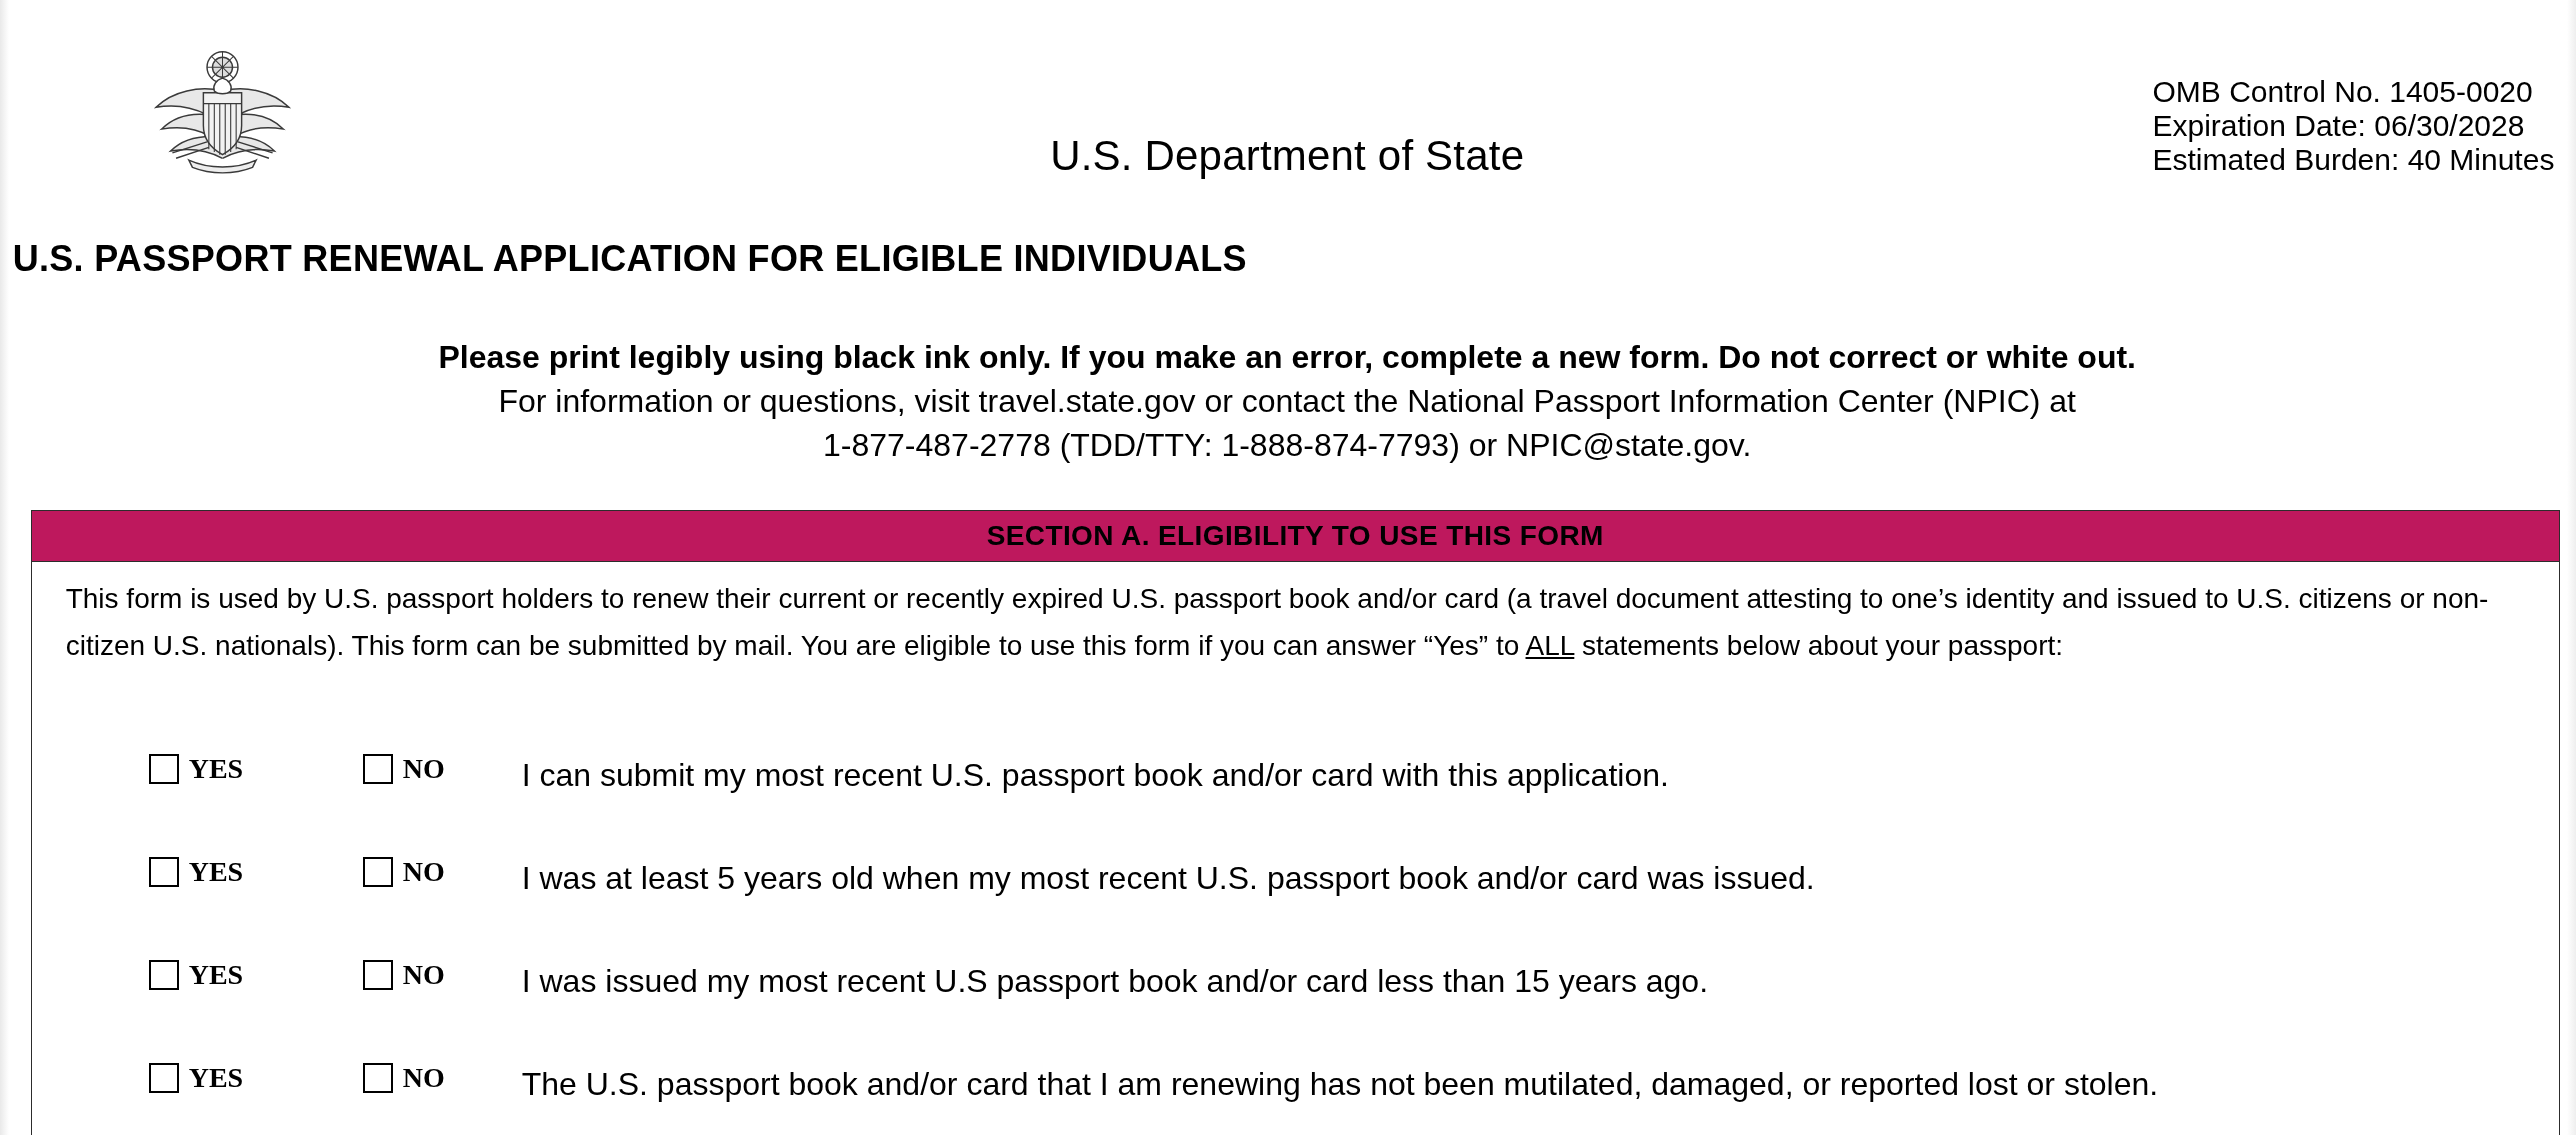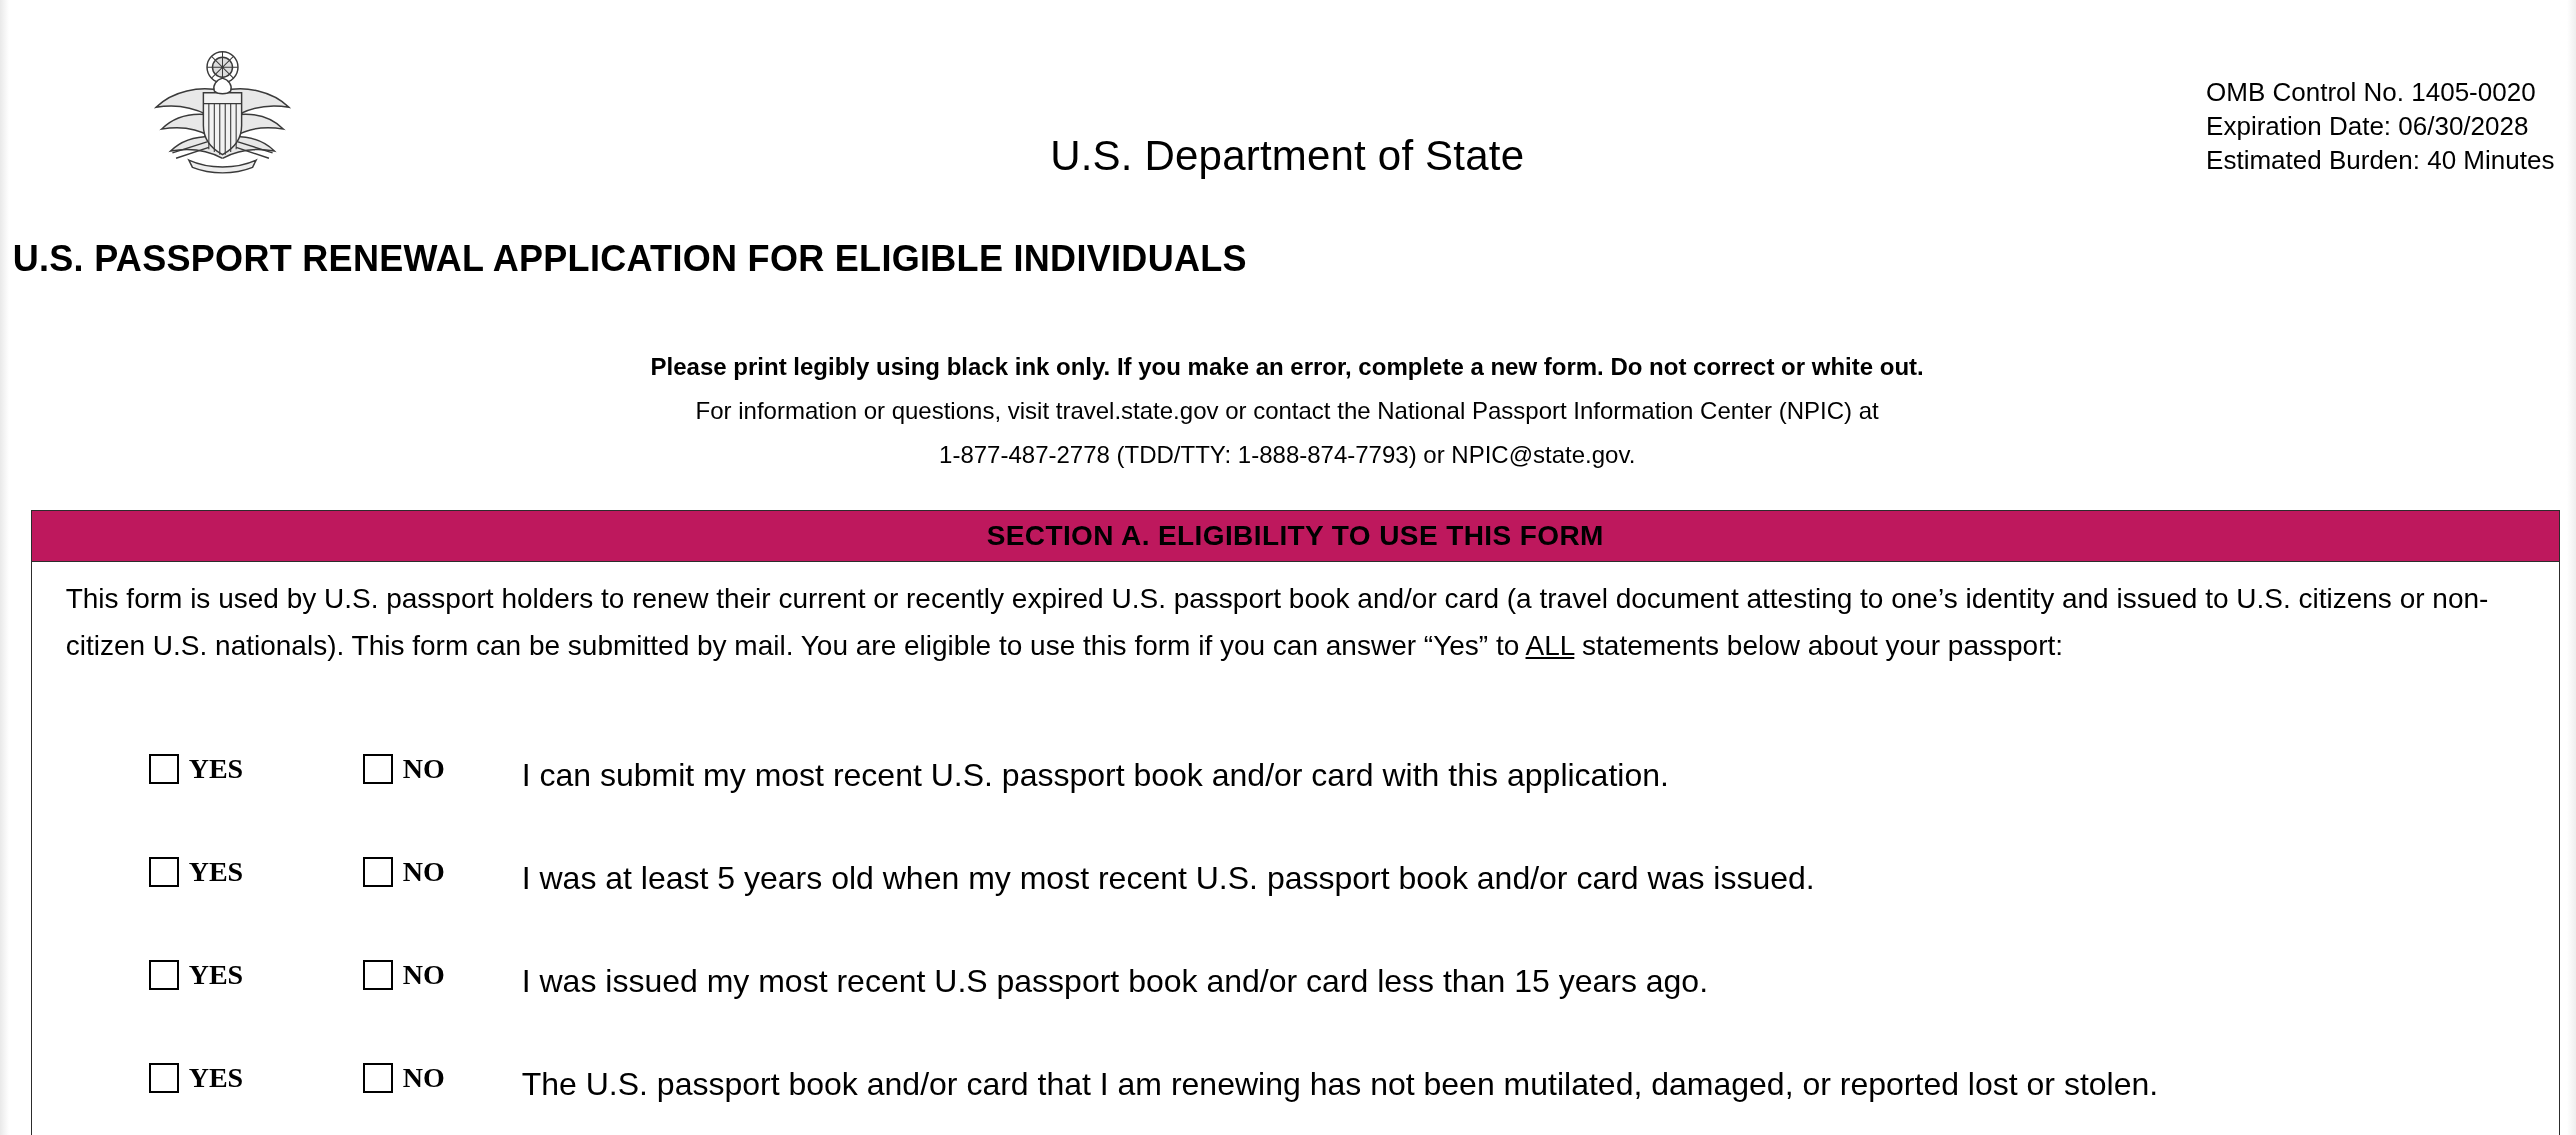--- a/index.html
+++ b/index.html
@@ -67,42 +67,42 @@
     font-size: 42px;
     letter-spacing: 0.2px;
     margin-top: 28px;
   }
 
   .omb-block {
     position: absolute;
     right: 7.3px;
     top: 75px;
     text-align: left;
-    font-size: 26px;
+    font-size: 30px;
     line-height: 34px;
   }
 
   .form-title {
     position: absolute;
     left: 0;
     top: 238px;
     width: 2549px;
     text-align: left;
     font-size: 36px;
     font-weight: bold;
     letter-spacing: 0.3px;
   }
 
   .instructions {
     position: absolute;
     left: 0;
-    top: 345px;
+    top: 335px;
     width: 2549px;
     text-align: center;
-    font-size: 24px;
+    font-size: 32px;
     line-height: 44px;
   }
   .instructions .bold-line {
     font-weight: bold;
   }
 
   
   .section-band {
     position: absolute;
     left: 18px;

